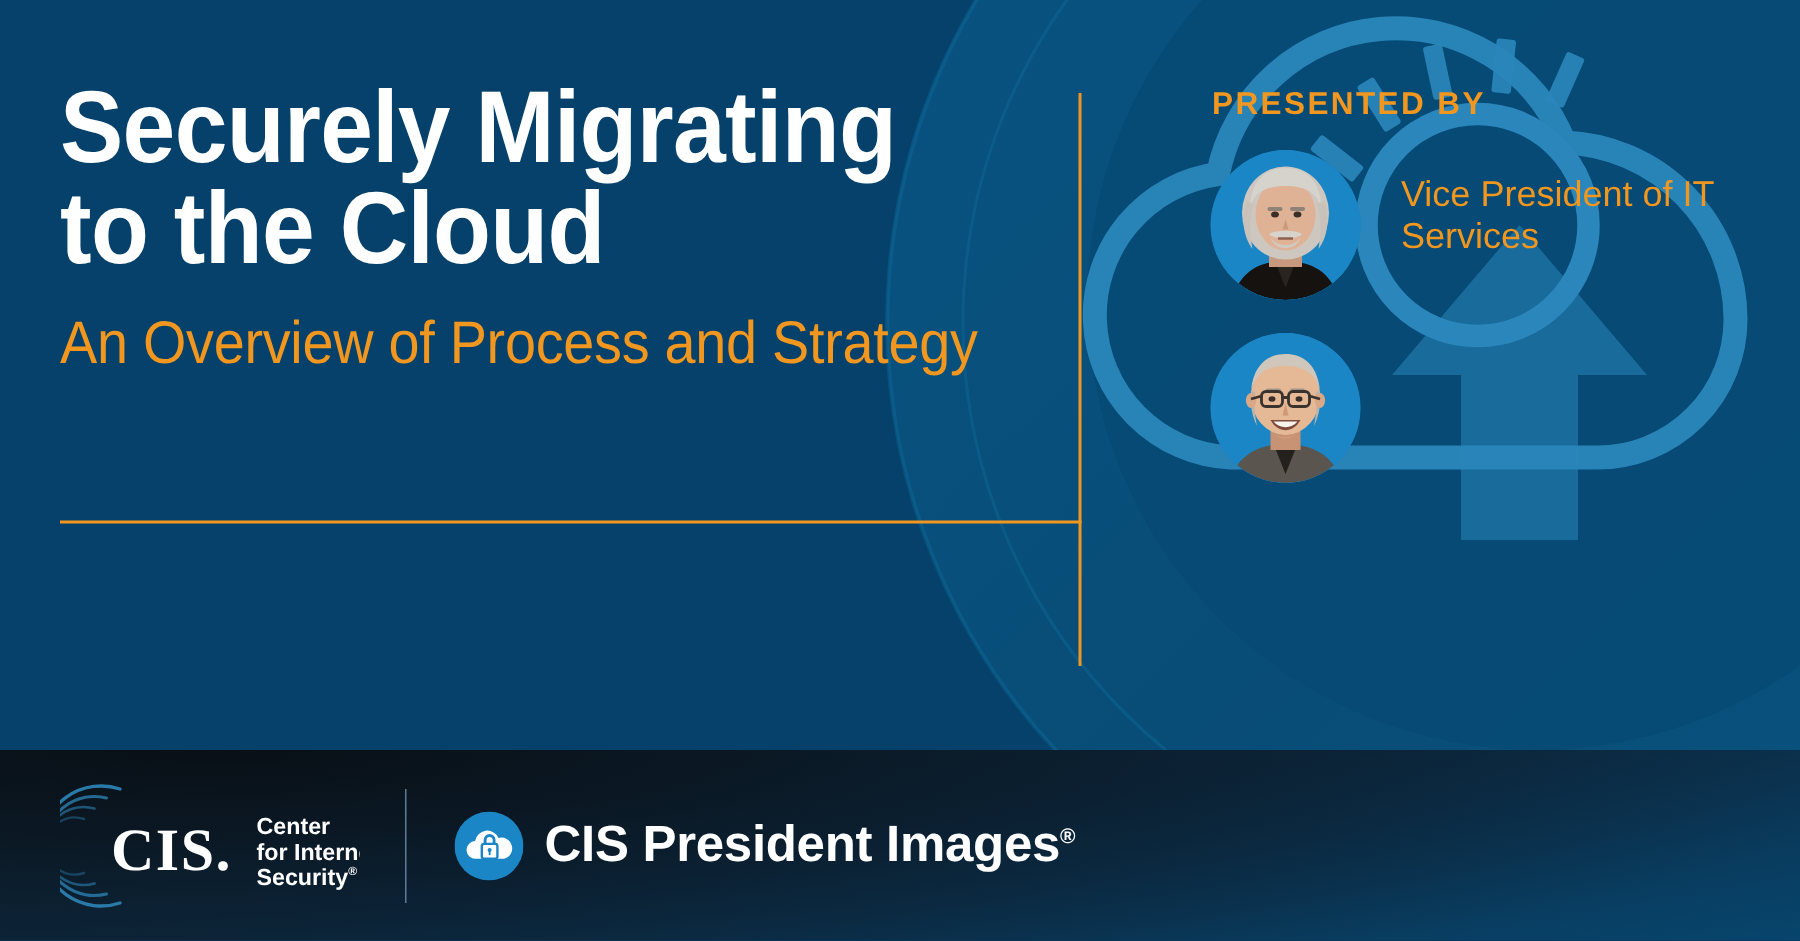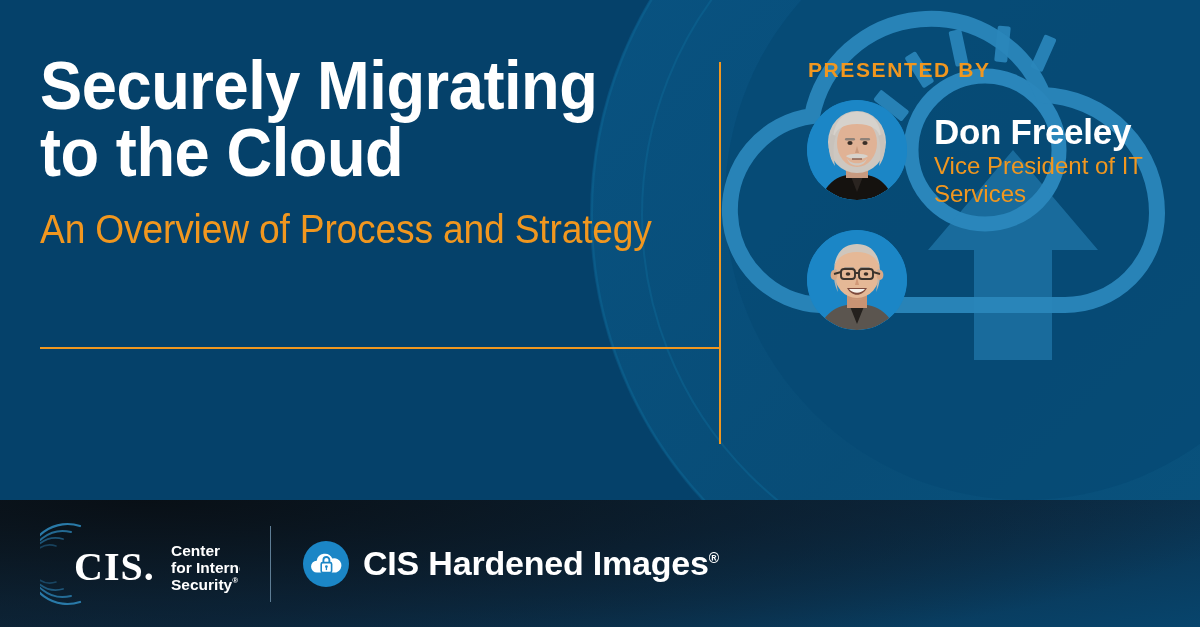--- a/index.html
+++ b/index.html
@@ -290,21 +290,20 @@
               <path d="M50,46 L48,53 h4 z" fill="#cb9a7c"></path>
 
               <path d="M39,56 C43,53 57,53 61,56 C58,60 42,60 39,56 Z" fill="#d7d2cb"></path>
               <path d="M40,58 C42,68 58,68 60,58 C57,65 43,65 40,58 Z" fill="#cfc9c2"></path>
 
               <path d="M45,59 h10" stroke="#8d6150" stroke-width="1.6" fill="none"></path>
             </g>
           </svg>
         </div>
         <div class="presenter-text">
-          <p class="presenter-name">Don Freeley</p>
           <p class="presenter-title">Vice President of IT Services</p>
         </div>
       </div>
 
       <div class="presenter">
         <div class="avatar">
           <svg width="100" height="100" viewBox="0 0 100 100" xmlns="http://www.w3.org/2000/svg">
             <defs>
                 <clipPath id="av2">
                   <circle cx="50" cy="50" r="50"></circle>
@@ -390,20 +389,20 @@
 
           <rect x="18.2" y="21.6" width="10.4" height="9.9" rx="1.5" fill="#ffffff"></rect>
           <rect x="18.2" y="21.6" width="10.4" height="9.9" rx="1.5" fill="none" stroke="#1b86c6" stroke-width="1.6"></rect>
 
           <path d="M20.4,21.6 v-2.6 a3,3 0 0 1 6,0 v2.6" fill="none" stroke="#1b86c6" stroke-width="1.9"></path>
 
           <circle cx="23.4" cy="25.6" r="1.35" fill="#1b86c6"></circle>
           <rect x="22.8" y="25.9" width="1.25" height="3.2" fill="#1b86c6"></rect>
         </svg>
         <div id="hardened-text">
-          <span>CIS Hardened Images</span><sup>®</sup>
+          <span>CIS President Images</span><sup>®</sup>
         </div>
       </div>
 
     </div>
   </div>
 
 </div>
 
 </body></html>

